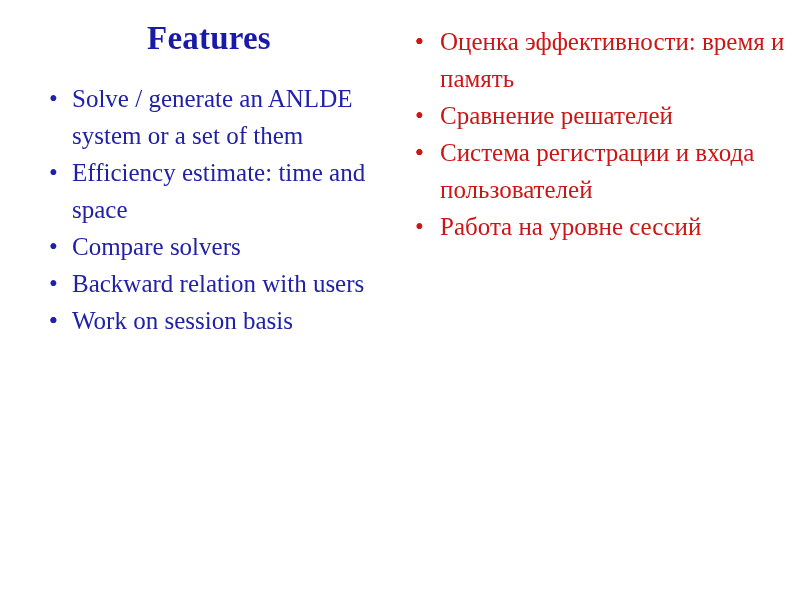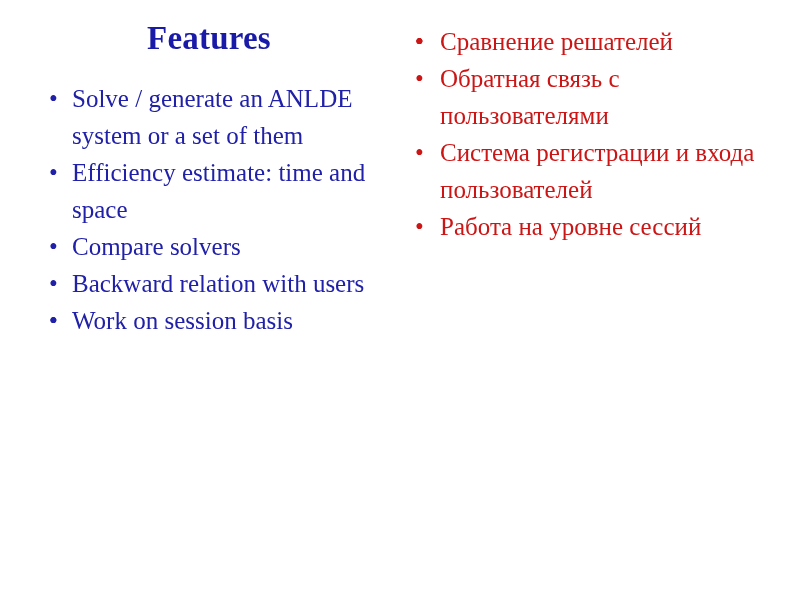--- a/index.html
+++ b/index.html
@@ -116,27 +116,27 @@
       </li>
     </ul>
   </div>
 
   <div class="column col-right">
     <ul class="bullet-list">
       <li class="bullet-item item-ru">
         <span class="dot">•</span>
       </li>
       <li class="bullet-item item-ru">
-        <span class="dot">•</span>
+        <span class="dot">•</span><span>Оценка эффективности: время и память</span>
       </li>
       <li class="bullet-item item-ru">
         <span class="dot">•</span><span>Сравнение решателей</span>
       </li>
       <li class="bullet-item item-ru">
-        <span class="dot">•</span><span>Обратная связь с пользователями</span>
+        <span class="dot">•</span>
       </li>
       <li class="bullet-item item-ru">
         <span class="dot">•</span><span>Система регистрации и входа пользователей</span>
       </li>
       <li class="bullet-item item-ru">
         <span class="dot">•</span><span>Работа на уровне сессий</span>
       </li>
     </ul>
   </div>
 

